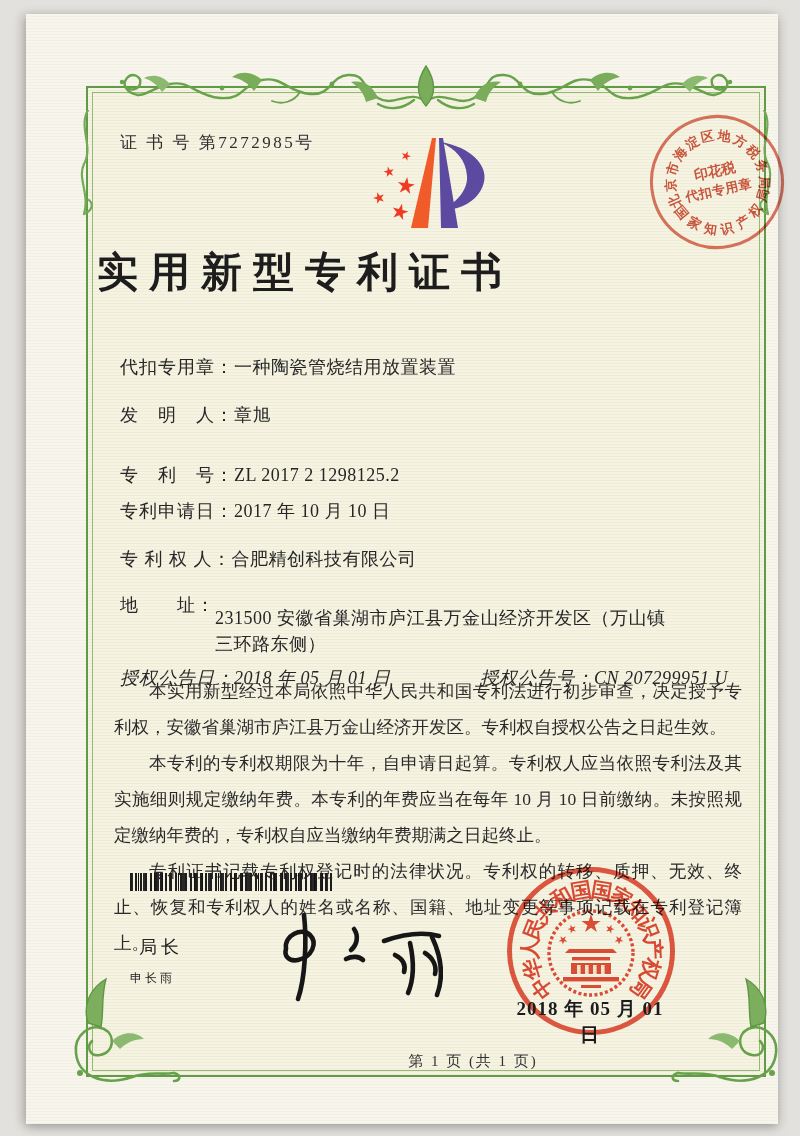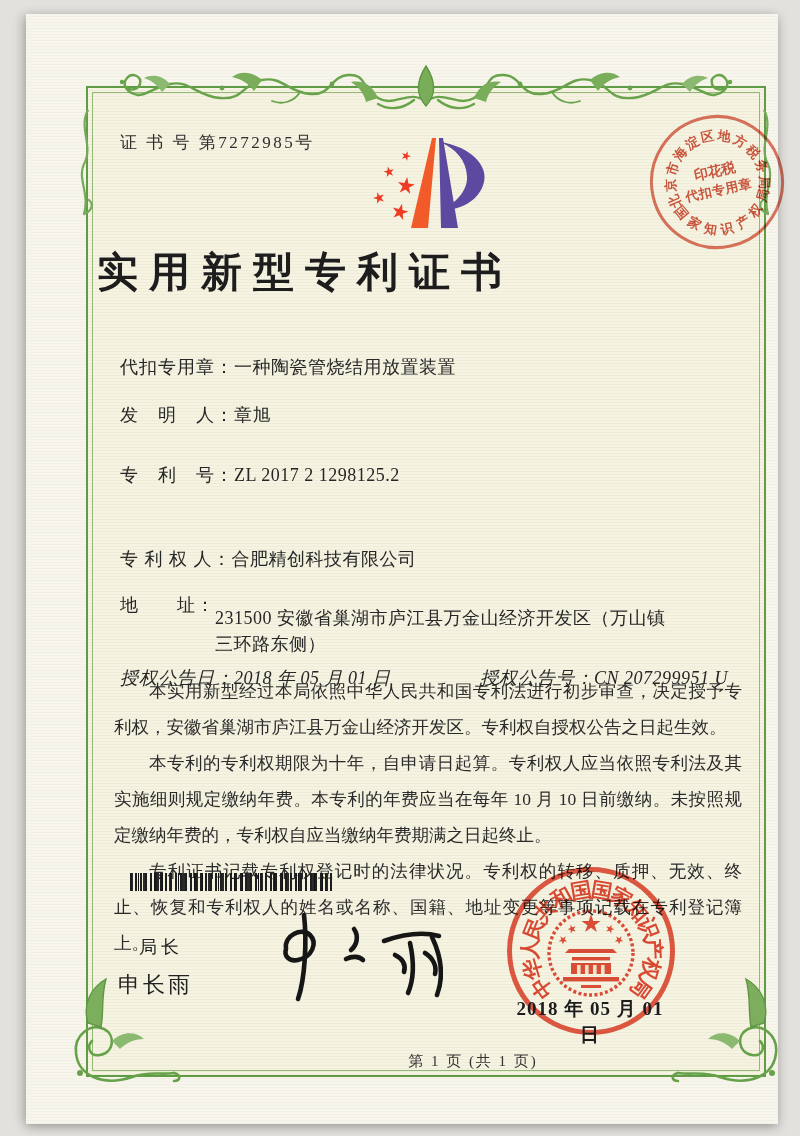--- a/index.html
+++ b/index.html
@@ -80,21 +80,21 @@
   
   .barcode{
     position:absolute;left:104px;top:859px;width:204px;height:18px;
     background:
       repeating-linear-gradient(90deg,#1d1d1d 0 2px,rgba(0,0,0,0) 2px 5px),
       repeating-linear-gradient(90deg,#111 0 1px,rgba(0,0,0,0) 1px 8px),
       repeating-linear-gradient(90deg,#2a2a2a 0 3px,rgba(0,0,0,0) 3px 13px);
   }
   
   .sig-title{position:absolute;left:106px;top:921px;font-size:18px;letter-spacing:4px;color:#222;margin-left:7px;}
-  .sig-name{position:absolute;left:92px;top:956px;font-size:22px;letter-spacing:3px;color:#222;}
+  .sig-name{position:absolute;left:104px;top:956px;font-size:12px;letter-spacing:3px;color:#222;}
   .footer{
     position:absolute;left:60px;top:1038px;width:680px;text-align:center;
     font-size:15px;letter-spacing:2px;color:#333;padding-left:47px;
   }
 </style>
 </head>
 <body>
 
 <div class="paper">
 
@@ -200,20 +200,23 @@
   <div class="title">实用新型专利证书</div>
 
   <div class="field-row" style="top:341px;">
     <span class="lbl">代扣专用章：</span><span>一种陶瓷管烧结用放置装置</span>
   </div>
   <div class="field-row" style="top:389px;">
     <span class="lbl">发　明　人：</span><span>章旭</span>
   </div>
   <div class="field-row" style="top:437px;margin-top:12px;">
     <span class="lbl">专　利　号：</span><span>ZL 2017 2 1298125.2</span>
+  </div>
+  <div class="field-row" style="top:485px;">
+    <span class="lbl">专利申请日：</span><span>2017 年 10 月 10 日</span>
   </div>
   <div class="field-row" style="top:533px;">
     <span class="lbl">专 利 权 人：</span><span>合肥精创科技有限公司</span>
   </div>
   <div class="field-row" style="top:579px;">
     <span class="lbl">地　　址：</span><span class="addr-val"><span>231500 安徽省巢湖市庐江县万金山经济开发区（万山镇</span><br><span>三环路东侧）</span></span>
   </div>
   <div class="field-row" style="top:652px;width:620px;font-style:italic;">
     <span class="lbl">授权公告日：</span><span>2018 年 05 月 01 日</span>
     <span class="grant-no"><span class="lbl">授权公告号：</span><span>CN 207299951 U</span></span>

